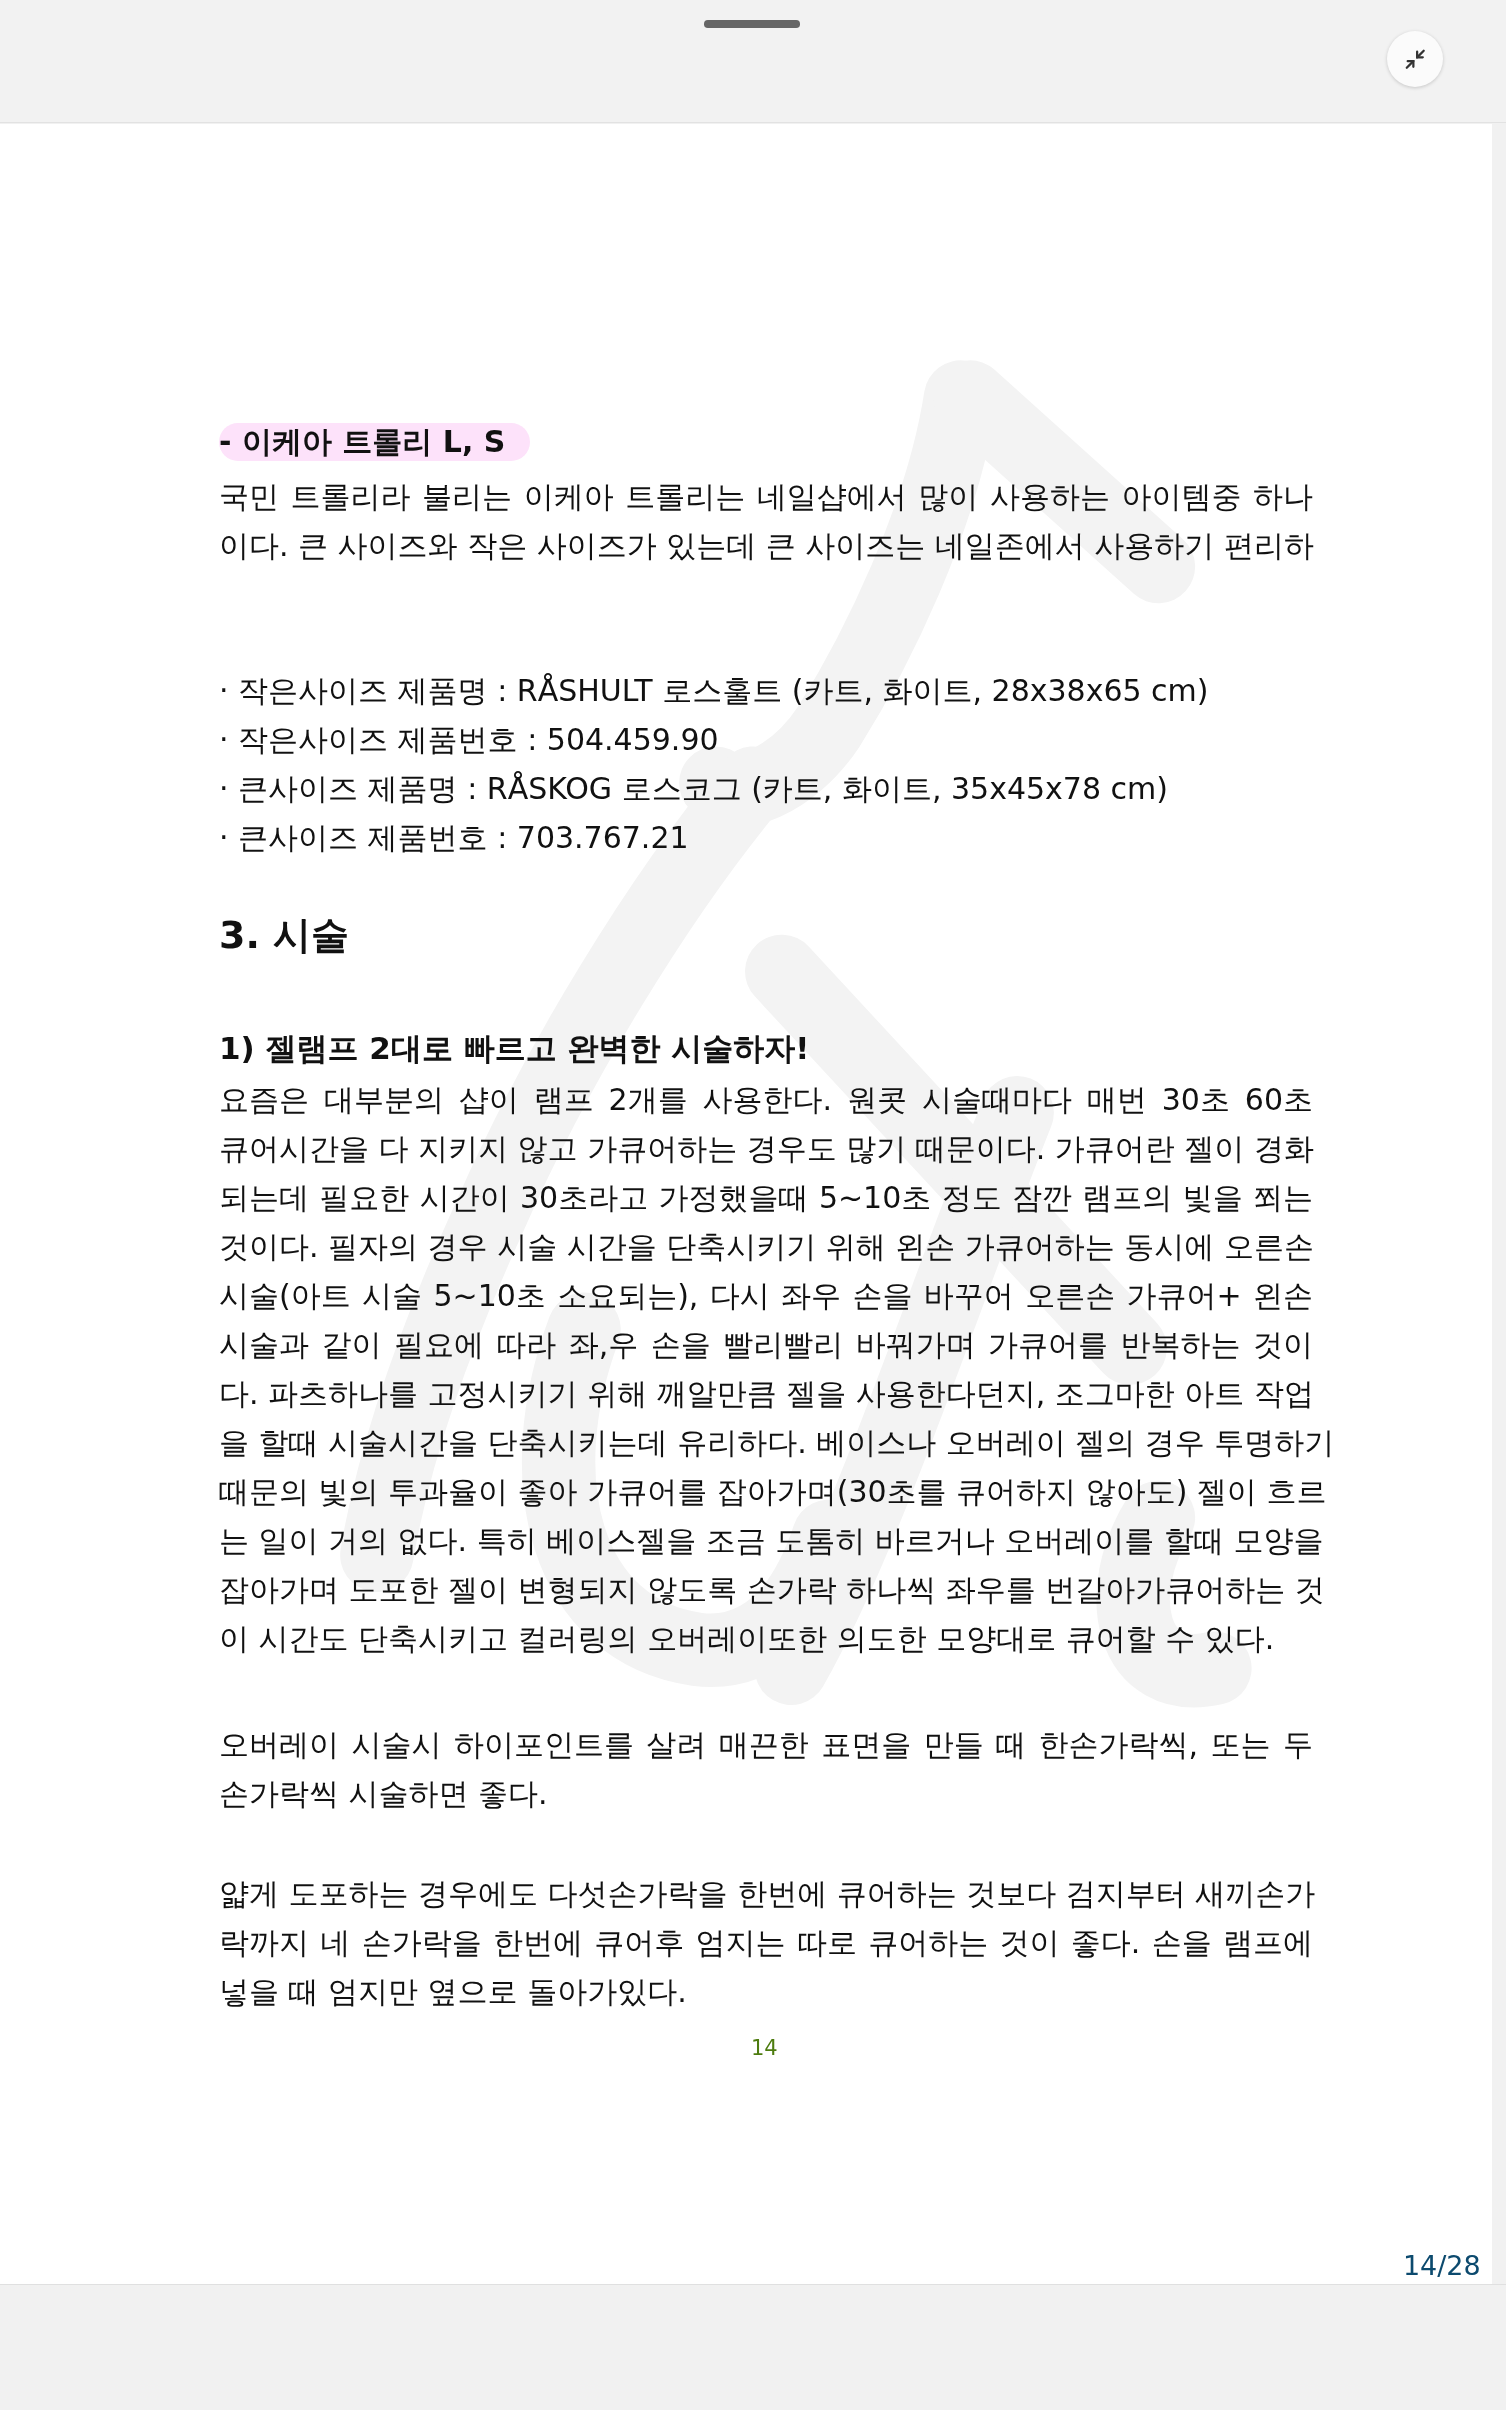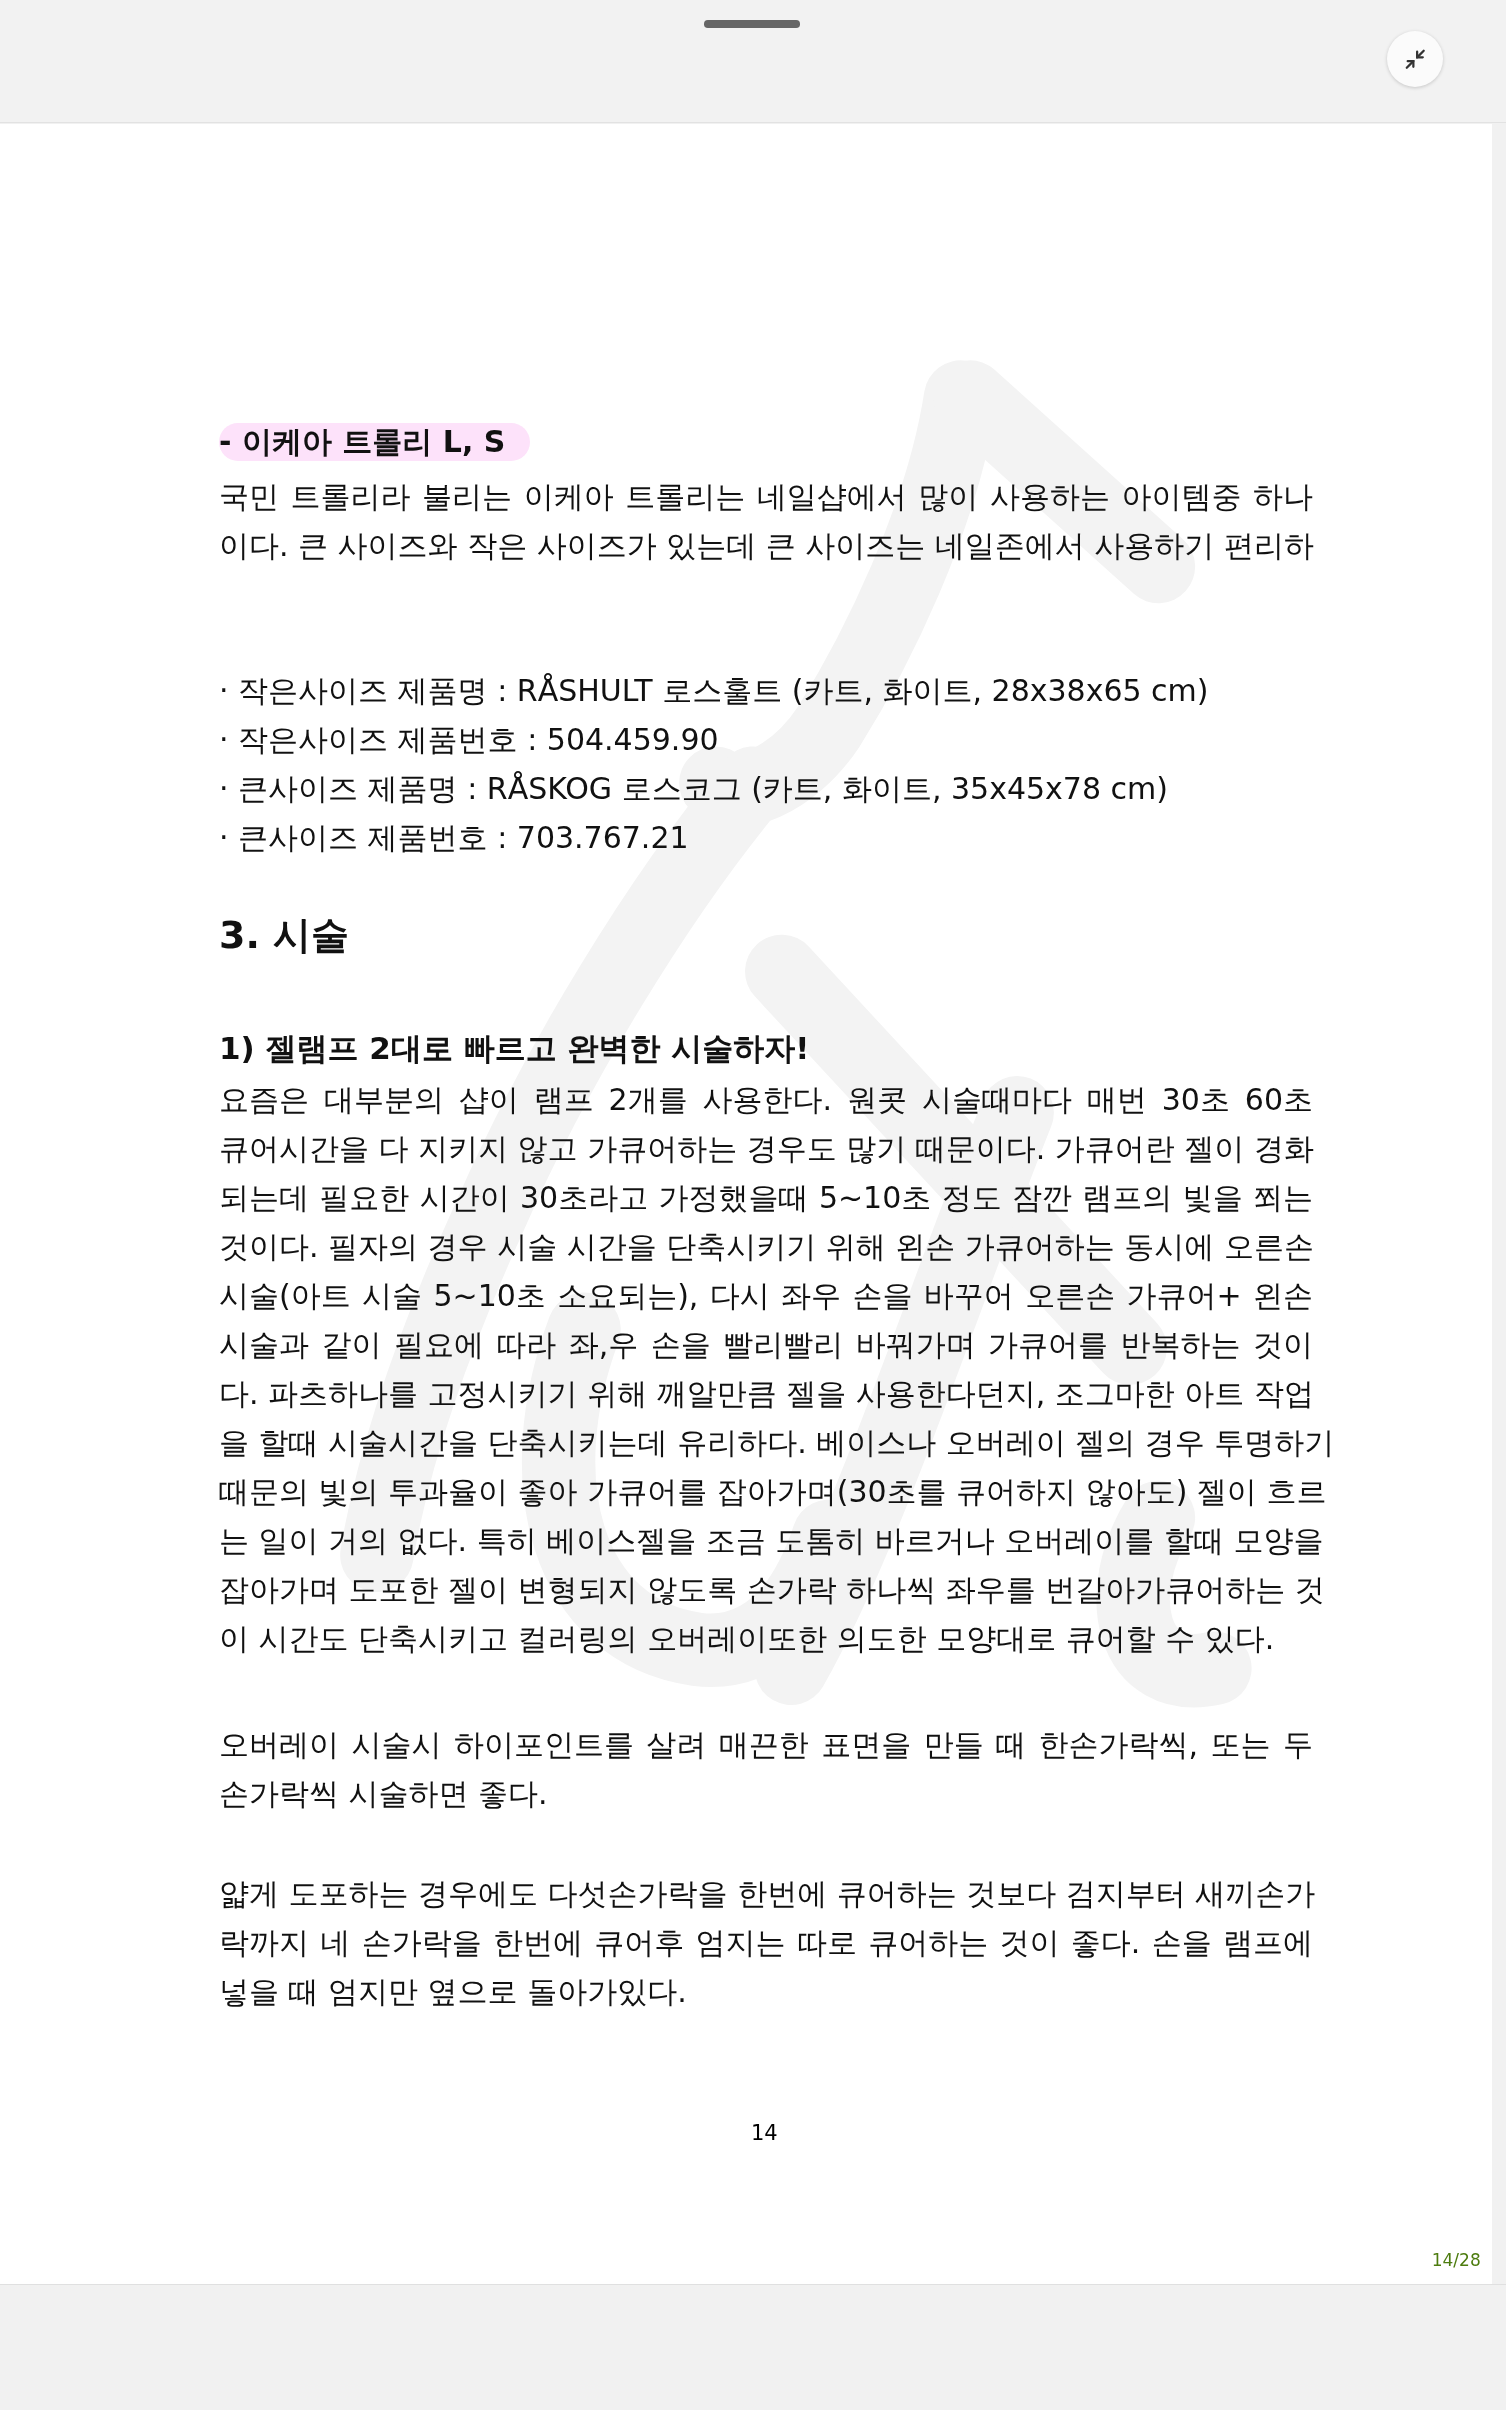--- a/index.html
+++ b/index.html
@@ -41,22 +41,22 @@
     font-weight: bold; font-size: 30px; line-height: 38px;
     padding: 0 24.5px 0 0; border-radius: 19px; background: #fde2fa;
   }
   .para { position: absolute; left: 0; width: 1094px; text-align: justify; text-align-last: left; }
   .para .line { display: block; height: 49px; white-space: nowrap; text-align: justify; text-align-last: justify; }
   .para .line.last { text-align-last: left; }
   .bullets { position: absolute; left: 0; top: 542px; }
   .bullet { display: block; height: 49px; white-space: nowrap; }
   .h2 { position: absolute; left: 0; top: 785px; font-size: 38px; font-weight: bold; line-height: 53px; }
   .h3 { position: absolute; left: 0; top: 902px; font-size: 31px; font-weight: bold; line-height: 45px; }
-  .page-number { position: absolute; left: 751px; top: 1997px; font-size: 21px; color: #000000; }
-  .page-indicator { position: absolute; right: 11.3px; top: 2126px; font-size: 17px; color: #4d7c0f; }
+  .page-number { position: absolute; left: 751px; top: 1912px; font-size: 21px; color: #4d7c0f; }
+  .page-indicator { position: absolute; right: 11.3px; top: 2126px; font-size: 27px; color: #0c4a6e; }
 </style>
 </head>
 <body>
 
 <div class="topbar">
   <div class="drag-handle"></div>
   <div class="collapse-btn">
     <svg width="24.5" height="24.5" viewBox="0 0 26 26">
       <g stroke="#333" stroke-width="2.4" fill="none" stroke-linecap="round">
         <line x1="22" y1="4" x2="15" y2="11"></line>

